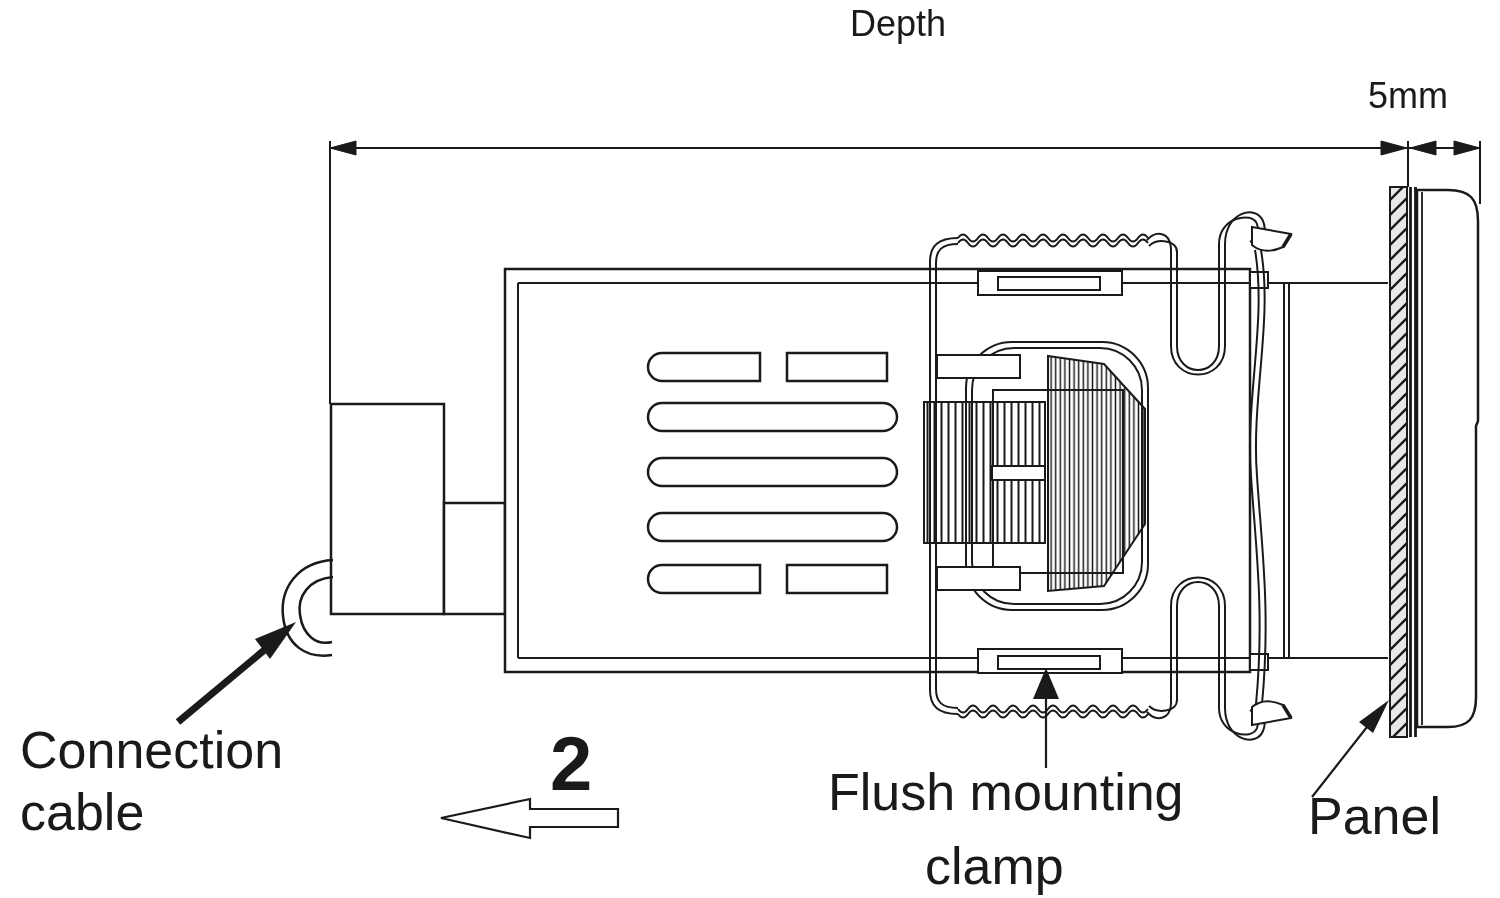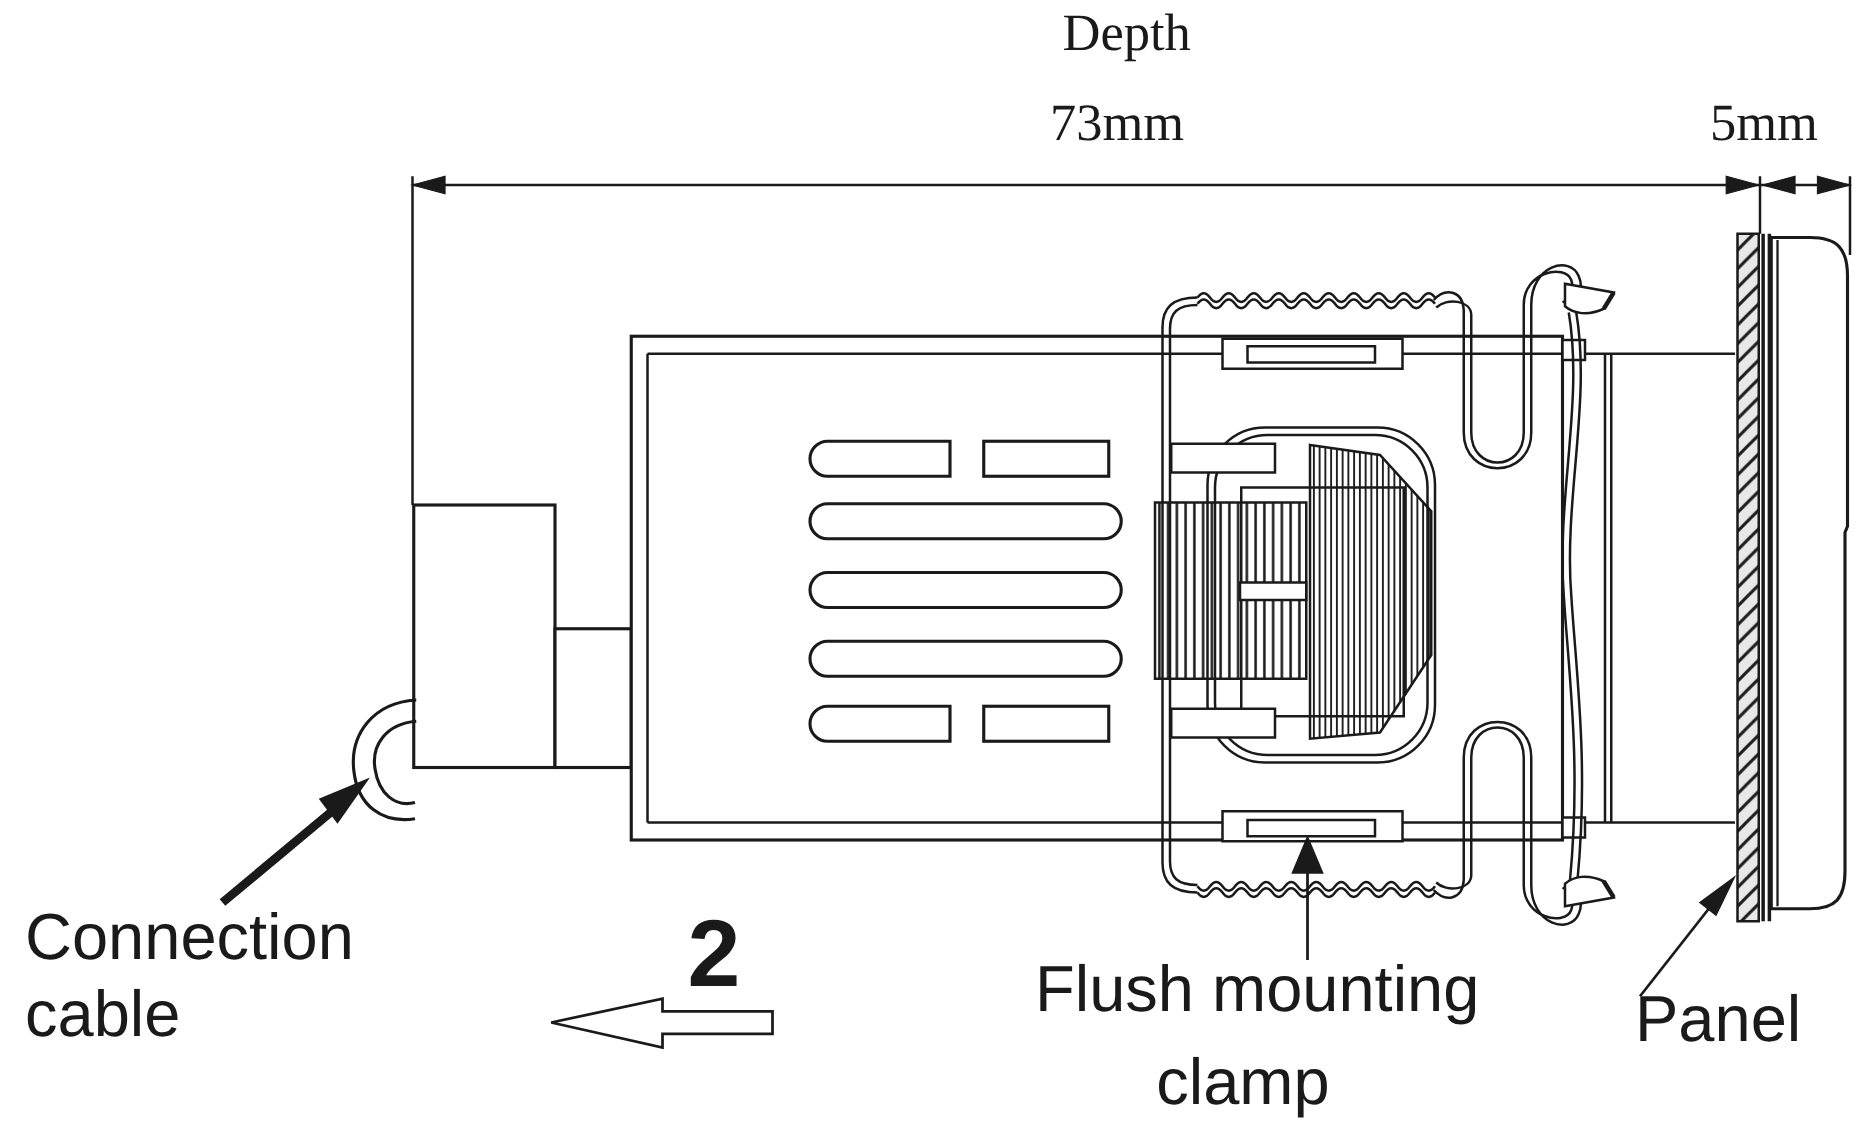--- a/index.html
+++ b/index.html
@@ -1,20 +1,20 @@
 <!DOCTYPE html>
 <html><head>
 <meta charset="utf-8">
 <style>
   html,body{margin:0;padding:0;background:#fff;}
   #stage{position:relative;width:1500px;height:898px;background:#fff;overflow:hidden;
          font-family:"Liberation Sans","DejaVu Sans",sans-serif;color:#1a1a1a;}
   #drawing{position:absolute;left:0;top:0;}
   .lbl{position:absolute;white-space:nowrap;line-height:1;color:#1a1a1a;}
-  .dim{font-size:42px;font-family:Liberation Serif, serif;}
+  .dim{font-size:36px;}
   .ann{font-size:52px;}
   .step{font-size:76px;font-weight:700;}
 </style>
 </head>
 <body>
 
 <div id="stage">
 
   <svg id="drawing" width="1500" height="898" viewBox="0 0 1500 898">
     <defs>
@@ -142,21 +142,20 @@
       <polygon points="1046,668 1033,699 1059,699" stroke="none"></polygon>
     </g>
     <g stroke="#1a1a1a" fill="#1a1a1a">
       <line x1="1312" y1="797" x2="1378" y2="713" stroke-width="2.2"></line>
       <polygon points="1389,700 1359,722 1373,733" stroke="none"></polygon>
     </g>
     <polygon points="441,818 530,799 530,809 618,809 618,827 530,827 530,838" fill="#fff" stroke="#1a1a1a" stroke-width="2.2"></polygon>
   </svg>
 
   <div class="lbl dim" style="left:850px;top:6px">Depth</div>
-  <div class="lbl dim" style="left:840px;top:78px">73mm</div>
   <div class="lbl dim" style="left:1368px;top:78px">5mm</div>
 
   <div class="lbl ann" style="left:20px;top:786px">cable</div>
   <div class="lbl ann" style="left:20px;top:724px">Connection</div>
 
   <div class="lbl step" style="left:550px;top:726px">2</div>
 
   <div class="lbl ann" style="left:828px;top:766px">Flush mounting</div>
   <div class="lbl ann" style="left:925px;top:840px">clamp</div>
 

